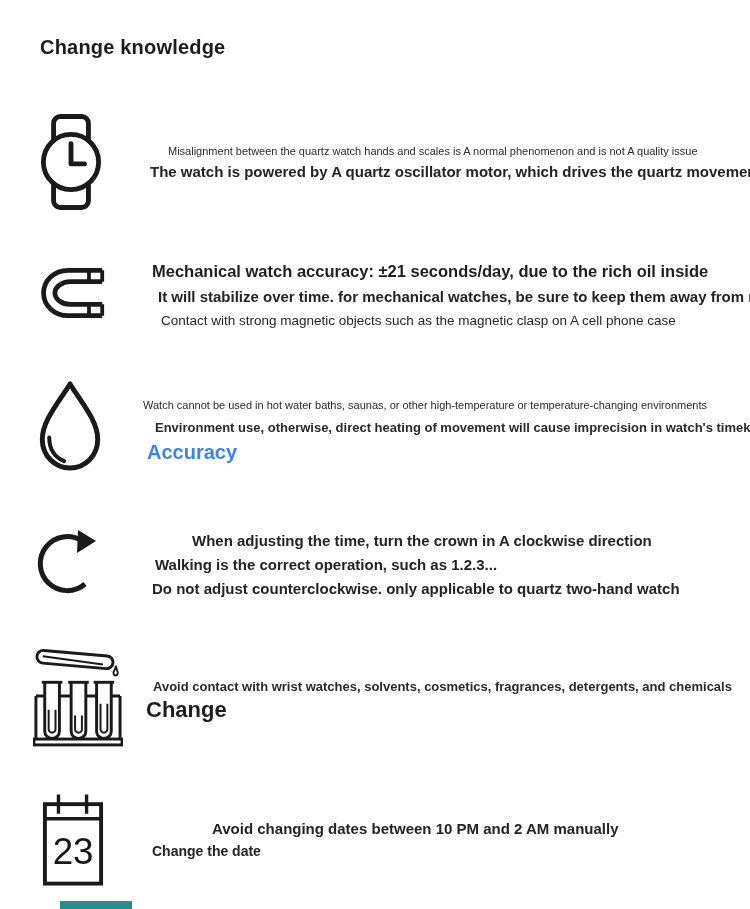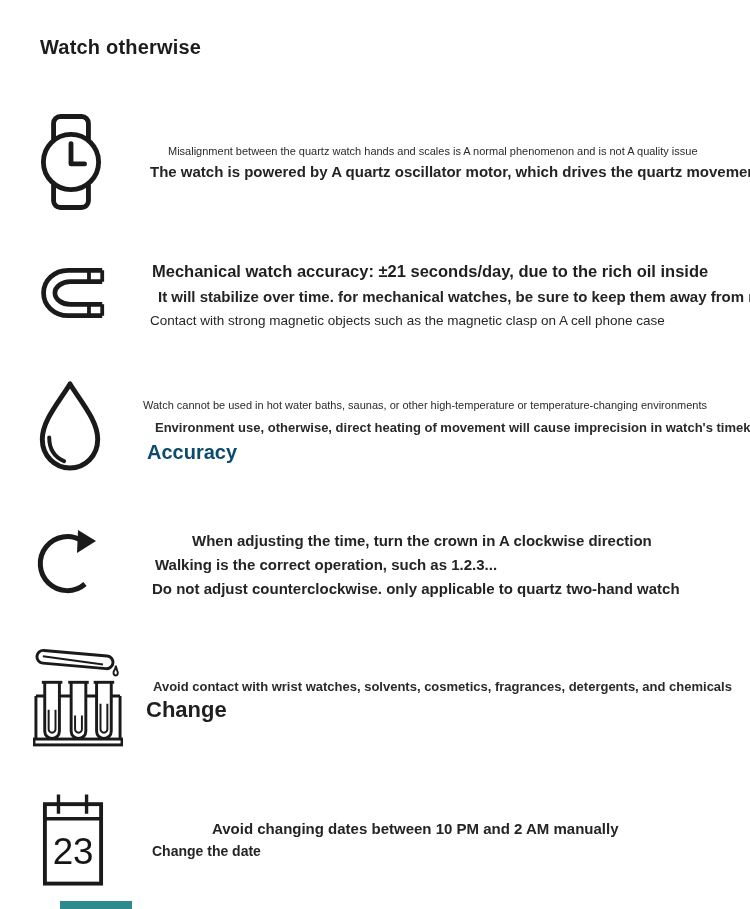--- a/index.html
+++ b/index.html
@@ -3,33 +3,33 @@
 <meta charset="utf-8">
 <style>
   html,body{margin:0;padding:0;}
   body{
     width:750px;height:909px;position:relative;background:#ffffff;
     font-family:"Liberation Sans",sans-serif;color:#222;overflow:hidden;
   }
   .abs{position:absolute;white-space:nowrap;}
   .title{font-size:20px;font-weight:bold;color:#1c1c1c;letter-spacing:.2px;}
   .t-xs-b{font-size:11px;font-weight:normal;color:#2a2a2a;}
-  .t-sm{font-size:13.5px;font-weight:normal;color:#262626;}
+  .t-sm{font-size:13.5px;font-weight:normal;color:#262626;margin-left:11px;}
   .t-sm-b{font-size:13px;font-weight:bold;color:#2a2a2a;}
   .t-md-b{font-size:15px;font-weight:bold;color:#242424;}
   .t-lg-b{font-size:16.5px;font-weight:bold;color:#1f1f1f;}
-  .t-xl-b{font-size:20px;font-weight:bold;color:#0c4a6e;}
+  .t-xl-b{font-size:20px;font-weight:bold;color:#3b82f6;}
   .t-xxl-b{font-size:22px;font-weight:bold;color:#1f1f1f;}
   .icon svg{display:block;}
   .accent-bar{position:absolute;background:#2e8b8b;}
 </style>
 </head>
 <body>
 
-<div class="abs title" style="left:40px;top:36px;">Watch otherwise</div>
+<div class="abs title" style="left:40px;top:36px;">Change knowledge</div>
 
 <div class="abs icon" style="left:40px;top:112px;">
   <svg width="62" height="100" viewBox="0 0 64 100" fill="none" stroke="#1a1a1a">
     <rect x="14" y="3" width="36" height="30" rx="7" stroke-width="5"></rect>
     <rect x="14" y="67" width="36" height="30" rx="7" stroke-width="5"></rect>
     <circle cx="32" cy="50" r="28.5" stroke-width="5" fill="#ffffff"></circle>
     <path d="M32,31 V52 H46" stroke-width="5" stroke-linecap="round" stroke-linejoin="round"></path>
   </svg>
 </div>
 <div class="abs t-xs-b" style="left:168px;top:145px;">Misalignment between the quartz watch hands and scales is A normal phenomenon and is not A quality issue</div>

